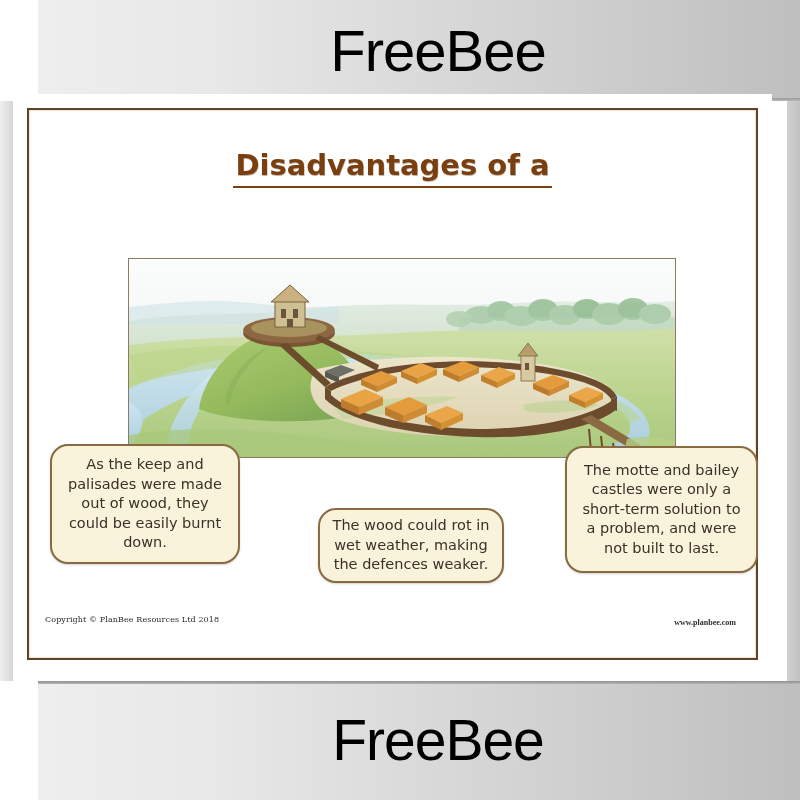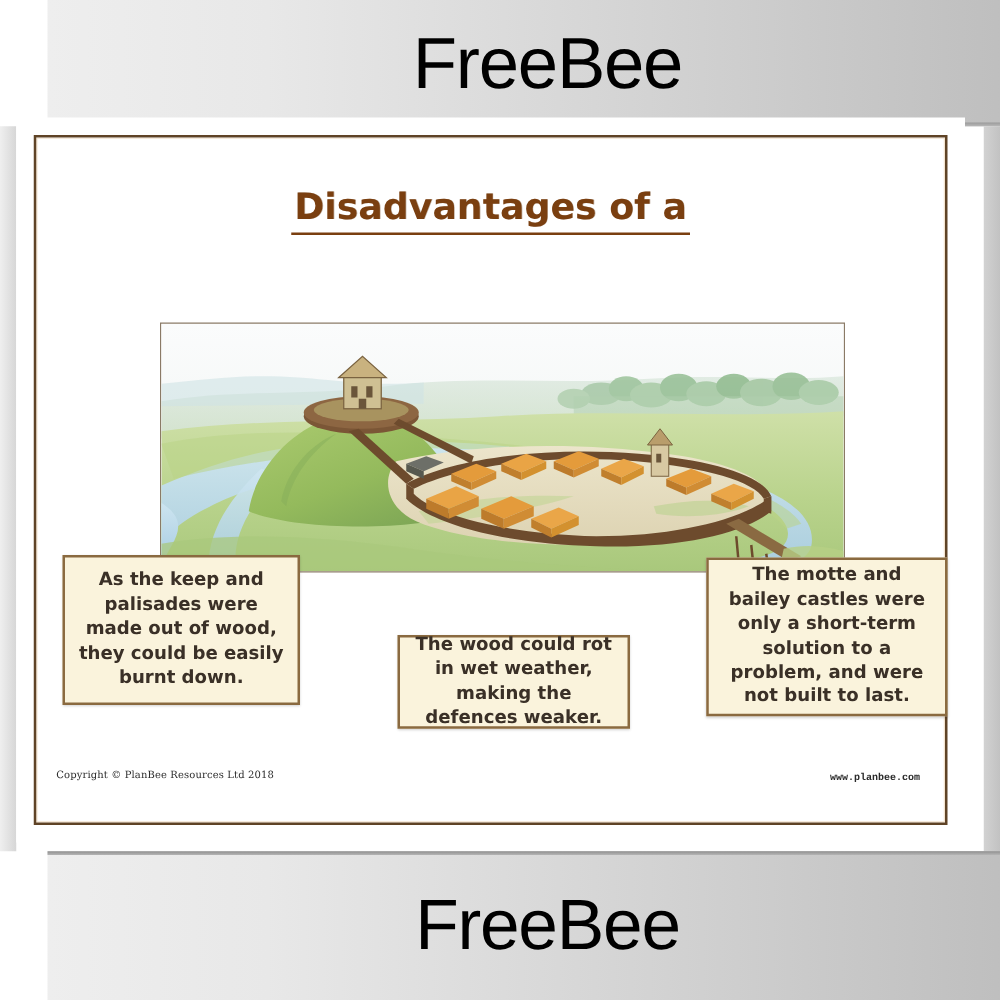--- a/index.html
+++ b/index.html
@@ -118,29 +118,28 @@
     background: #ffffff;
     overflow: hidden;
   }
   .illustration svg { display: block; width: 100%; height: 100%; }
 
   
   .fact-box {
     position: absolute;
     background: #faf3dc;
     border: 2px solid #8a6a40;
-    border-radius: 0;
+    border-radius: 18px;
     box-sizing: border-box;
     display: flex;
     align-items: center;
     justify-content: center;
     text-align: center;
     padding: 7px 9px;
     box-shadow: 0 1px 2px rgba(0,0,0,0.18);
-    font-weight: bold;
   }
   .fact-box p {
     margin: 0;
     font-family: "DejaVu Sans", sans-serif;
     font-size: 14.5px;
     line-height: 1.34;
     color: #3a3027;
   }
   .fact-left   { left: 37px;  top: 350px; width: 190px; height: 120px; }
   .fact-middle { left: 305px; top: 414px; width: 186px; height: 75px;  }
@@ -154,21 +153,21 @@
     font-family: "DejaVu Serif", serif;
     font-size: 8px;
     font-weight: normal;
     color: #2b2b2b;
     letter-spacing: 0.1px;
   }
   .footer-url {
     position: absolute;
     right: 36px;
     top: 524px;
-    font-family: Liberation Mono, monospace;
+    font-family: Liberation Serif, serif;
     font-size: 8px;
     font-weight: bold;
     color: #2b2b2b;
   }
 </style>
 </head>
 <body>
 
 <div class="page">
 

